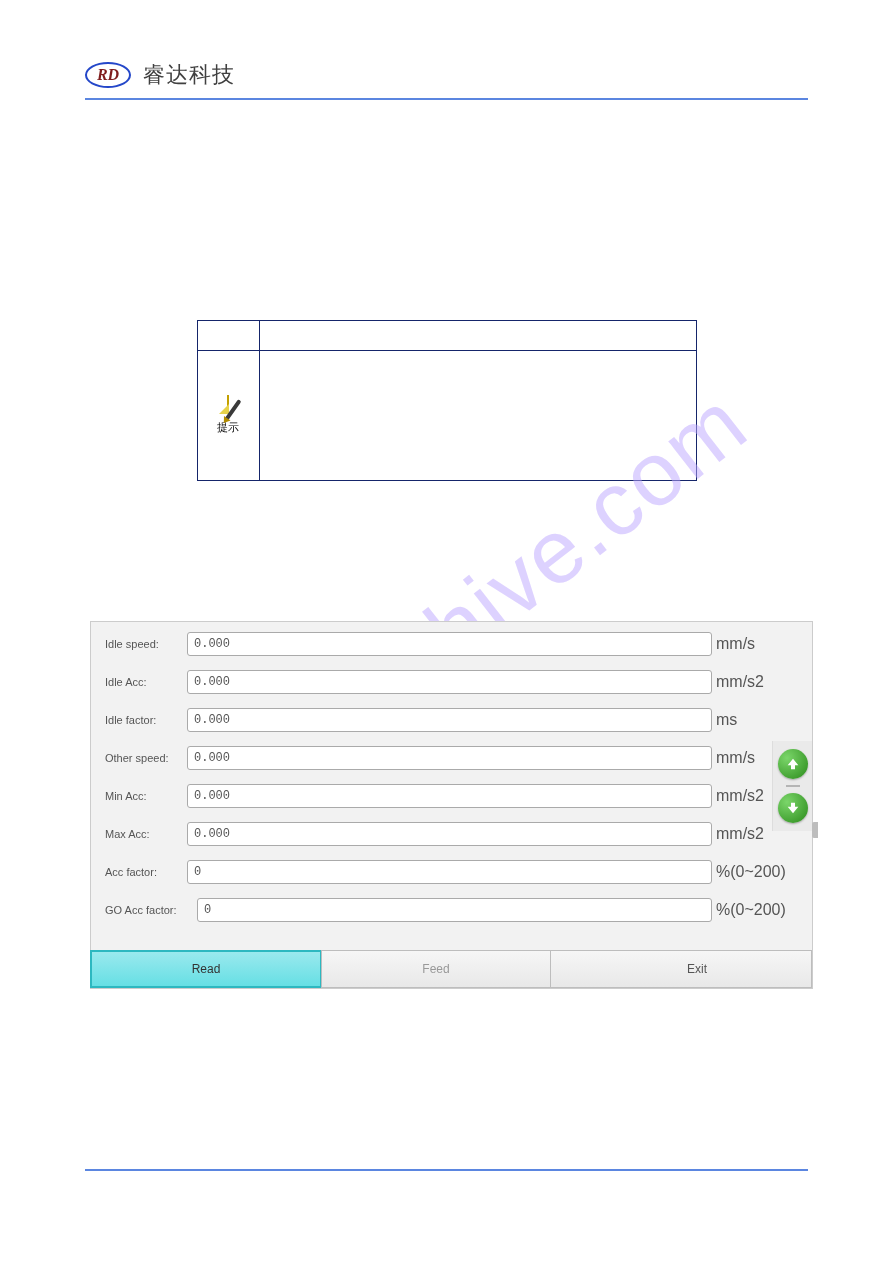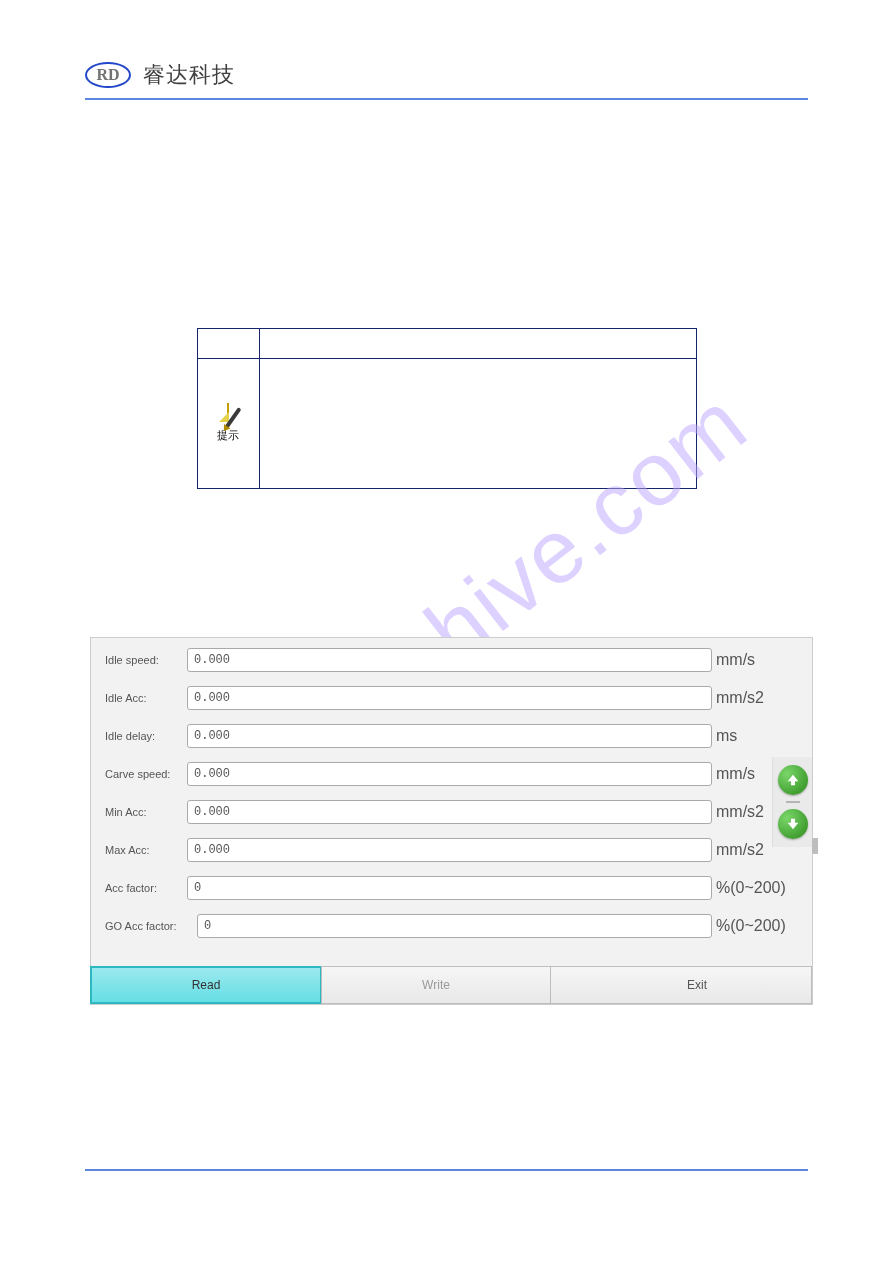--- a/index.html
+++ b/index.html
@@ -1,23 +1,23 @@
 <!DOCTYPE html>
 <html><head>
 <meta charset="utf-8">
 <style>
 * { box-sizing: border-box; margin: 0; padding: 0; }
 body { font-family: Arial, "Microsoft YaHei", sans-serif; background: #fff; width: 893px; height: 1263px; position: relative; overflow: hidden; }
 .page { padding: 60px 85px 40px 85px; position: relative; height: 100%; }
 .header-row { display: flex; align-items: center; gap: 12px; margin-bottom: 2px; }
-.logo-oval { width: 46px; height: 26px; border: 2px solid #2447c9; border-radius: 50%; display: flex; align-items: center; justify-content: center; color: #737373; font-weight: bold; font-size: 16px; font-family: "Times New Roman", serif; }
+.logo-oval { width: 46px; height: 26px; border: 2px solid #2447c9; border-radius: 50%; display: flex; align-items: center; justify-content: center; color: #7f1d1d; font-style: italic; font-weight: bold; font-size: 16px; font-family: "Times New Roman", serif; }
 .brand-text { color: #404040; font-size: 22px; letter-spacing: 1px; font-family: "SimSun", serif; }
 .rule { height: 0; border-top: 2px solid #5b86e0; margin-top: 8px; }
 .spacer-top { height: 220px; }
-.note-table { width: 500px; margin: 8px auto; border-collapse: collapse; }
+.note-table { width: 500px; margin: 0 auto; border-collapse: collapse; }
 .note-table td { border: 1.5px solid #15256a; }
 .nt-head-l { width: 62px; height: 30px; }
 .nt-head-r { height: 30px; }
 .nt-body-l { width: 62px; height: 130px; text-align: center; vertical-align: middle; }
 .nt-body-r { height: 130px; }
 .note-icon { display: inline-block; position: relative; }
 .paper { width: 28px; height: 24px; background: #fff08a; border: 1px solid #c3a000; transform: skewY(-6deg); position: relative; }
 .paper::after { content: ""; position: absolute; right: -1px; bottom: -1px; width: 10px; height: 10px; background: #e6d24a; clip-path: polygon(0 100%, 100% 0, 100% 100%); }
 .pen { position: absolute; right: -6px; bottom: -8px; width: 4px; height: 24px; background: #3a3a3a; transform: rotate(35deg); border-radius: 2px; }
 .pen::after { content: ""; position: absolute; left: -2px; bottom: -4px; width: 0; height: 0; border-left: 4px solid transparent; border-right: 4px solid transparent; border-top: 6px solid #b08a00; }
@@ -93,26 +93,26 @@
           <label>Idle speed:</label>
           <input value="0.000" style="">
           <span class="unit">mm/s</span>
         </div>
         <div class="row">
           <label>Idle Acc:</label>
           <input value="0.000" style="">
           <span class="unit">mm/s2</span>
         </div>
         <div class="row">
-          <label>Idle delay:</label>
+          <label>Idle factor:</label>
           <input value="0.000" style="">
           <span class="unit">ms</span>
         </div>
         <div class="row">
-          <label>Carve speed:</label>
+          <label>Other speed:</label>
           <input value="0.000" style="">
           <span class="unit">mm/s</span>
         </div>
         <div class="row">
           <label>Min Acc:</label>
           <input value="0.000" style="">
           <span class="unit">mm/s2</span>
         </div>
         <div class="row">
           <label>Max Acc:</label>
@@ -143,19 +143,19 @@
         <div class="arrow-btn">
           <svg viewBox="0 0 24 24">
               <path d="M12 20L4 10h5V4h6v6h5z"></path>
             </svg>
         </div>
       </div>
     </div>
 
     <div class="bottom-bar">
       <div class="bbtn read">Read</div>
-      <div class="bbtn write">Write</div>
+      <div class="bbtn write">Feed</div>
       <div class="bbtn exit">Exit</div>
     </div>
   </div>
 
   <div class="footer-rule"></div>
 </div>
 
 </body></html>

